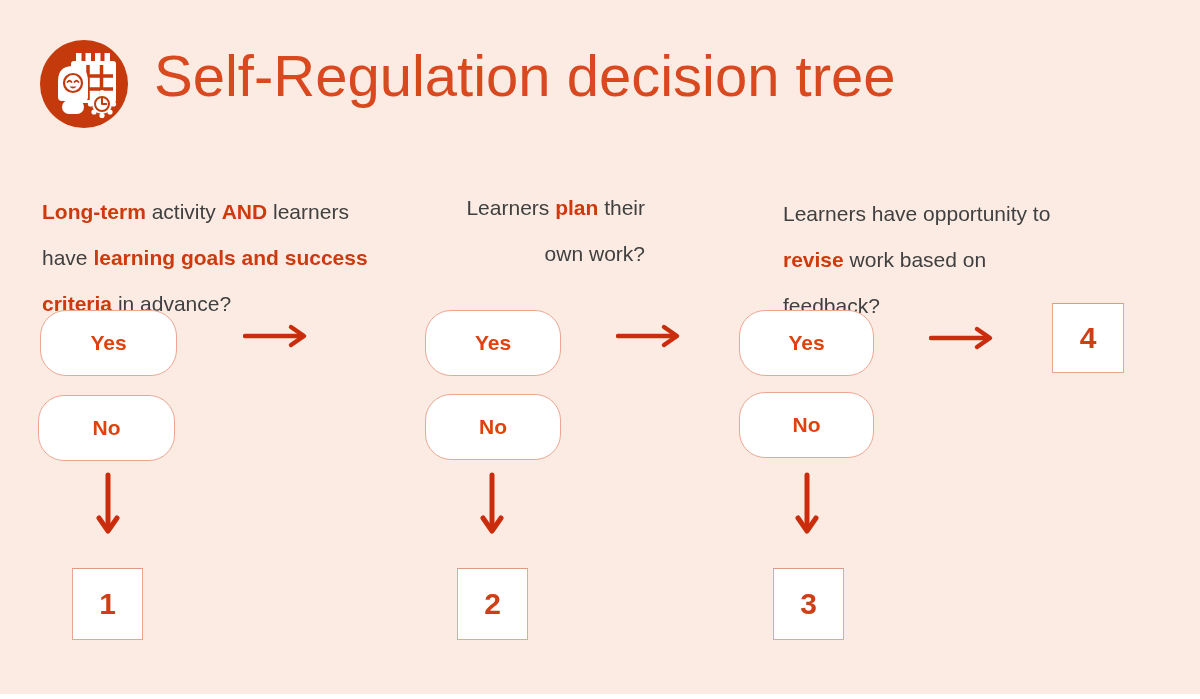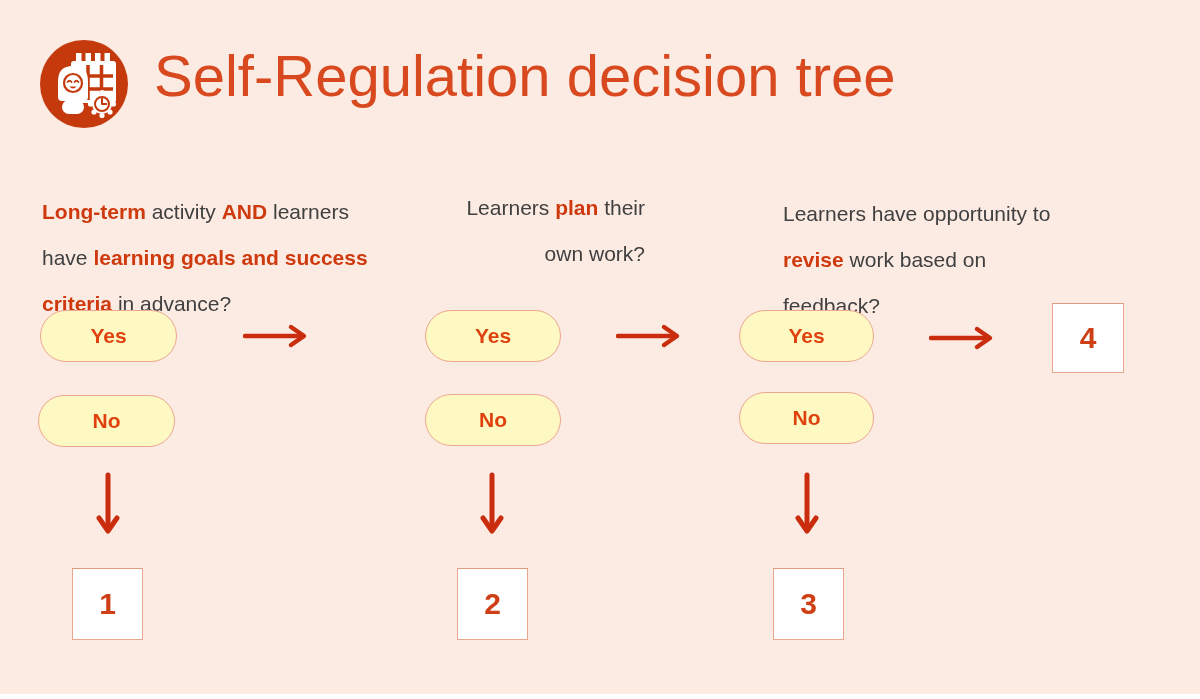--- a/index.html
+++ b/index.html
@@ -23,22 +23,22 @@
   .q{
     position:absolute;
     font-size:21px;line-height:46px;color:#404040;
   }
   .q .hl{color:#ce390d;font-weight:700;}
   .q1{left:42px;top:168px;width:345px;}
   .q2{left:430px;top:164px;width:215px;text-align:right;}
   .q3{left:742px;top:170px;width:278px;margin-left:41px;}
   
   .pill{
-    position:absolute;height:52px;box-sizing:border-box;
-    background:#fef9c3;border:1px solid #eda791;border-radius:26px;
+    position:absolute;height:66px;box-sizing:border-box;
+    background:#ffffff;border:1px solid #eda791;border-radius:26px;
     display:flex;align-items:center;justify-content:center;
     font-size:21px;font-weight:700;color:#df420e;cursor:pointer;
   }
   .yes1{left:40px; top:310px;width:137px;}
   .no1 {left:38px; top:395px;width:137px;}
   .yes2{left:425px;top:310px;width:136px;}
   .no2 {left:425px;top:394px;width:136px;}
   .yes3{left:739px;top:310px;width:135px;}
   .no3 {left:739px;top:392px;width:135px;}
   

